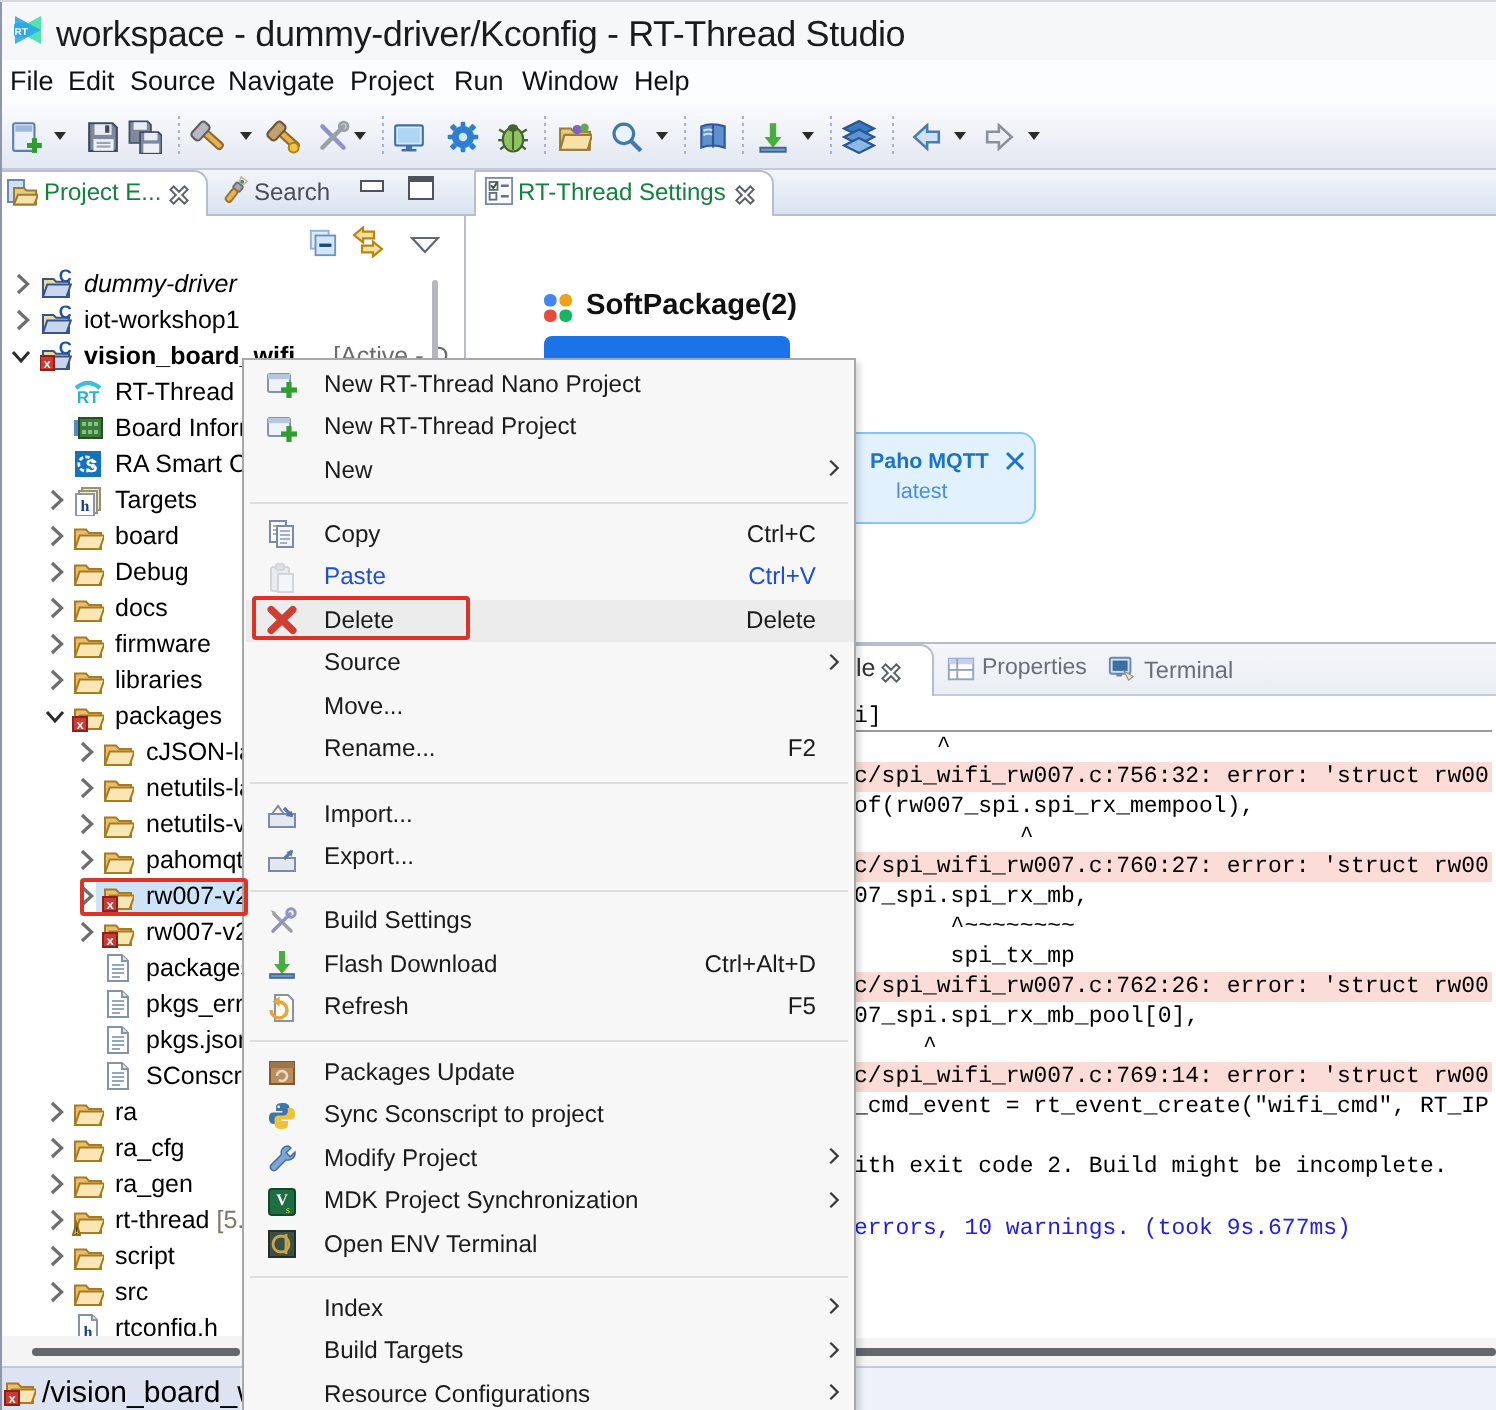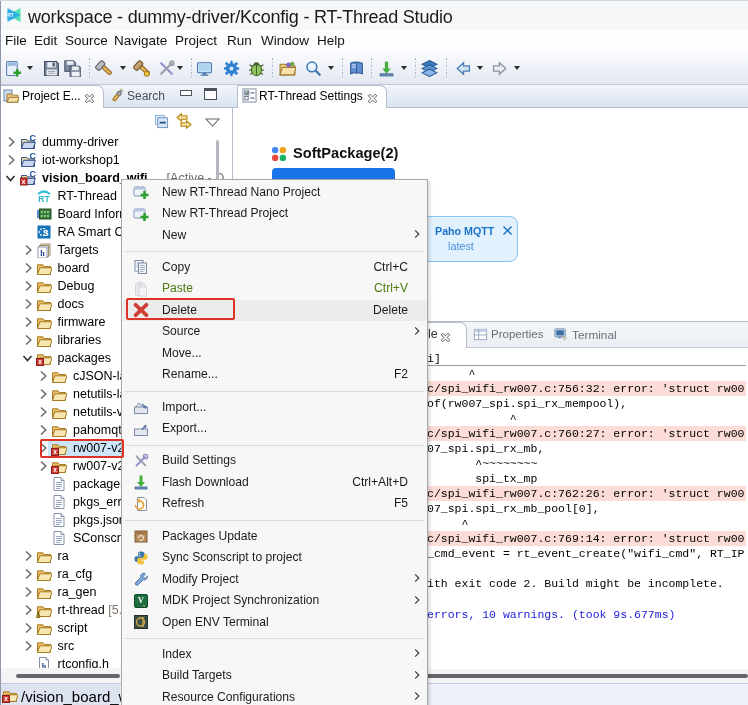--- a/index.html
+++ b/index.html
@@ -1,33 +1,33 @@
 <!DOCTYPE html>
 <html><head><meta charset="utf-8"><style>
 * { margin:0; padding:0; box-sizing:border-box; }
 html,body { width:748px; height:705px; overflow:hidden; }
 body { font-family:"Liberation Sans", sans-serif; position:relative; background:#fff; }
 .abs { position:absolute; }
 .tsep { position:absolute; top:58px; width:1px; height:21px; background:repeating-linear-gradient(to bottom,#a8b2c4 0 1.5px, transparent 1.5px 3.5px); }
 .darr { position:absolute; top:66px; width:0; height:0; border-left:3.5px solid transparent; border-right:3.5px solid transparent; border-top:4px solid #2b2b2b; }
 .tab-sel { position:absolute; background:#fff; border:1px solid #b6becd; border-bottom:none; border-radius:1px 7px 0 0; z-index:3; }
-.tabtxt { position:absolute; font-size:12px; color:#000000; z-index:4; }
+.tabtxt { position:absolute; font-size:12px; color:#15803d; z-index:4; }
 .graytxt { color:#4a4e55; }
 .closex { position:absolute; z-index:4; }
 .trow { position:absolute; left:0; width:230px; height:18px; font-size:12.5px; color:#000; }
 .lbl { position:absolute; top:2px; white-space:pre; }
 .cline { position:relative; width:512px; height:15.07px; font-family:"Liberation Mono", monospace; font-size:11.5px; line-height:15.07px; white-space:pre; padding-left:193px; color:#000; }
 .pink { background:#fbdcd6; }
 .cblue { color:#2121d9; }
 .mrow { position:absolute; left:1px; width:305px; height:21.5px; font-size:12.1px; color:#1b1b1b; }
 .mtxt { position:absolute; left:39px; top:3.2px; }
 .msc { position:absolute; right:20px; top:3.2px; }
 .sub { position:absolute; right:8px; top:4.5px; width:6px; height:10px; }
 .msep { position:absolute; left:3px; width:299px; height:1px; background:#dcdcdc; }
-.dis { color:#4d7c0f; }
+.dis { color:#1d4ed8; }
 .redbox { position:absolute; border:2px solid #dd3226; border-radius:2px; z-index:60; }
 
 </style></head><body>
 <div class="abs" style="left:0;top:0;width:1px;height:705px;background:#8e98a8;z-index:90"></div>
 <div class="abs" style="left:0;top:0;width:748px;height:1px;background:#d4d9e0;z-index:90"></div>
 <div class="abs" style="left:0;top:0;width:748px;height:30px;background:#f6f7f9;">
 <svg class="abs" style="left:6px;top:7px;" width="16" height="16" viewBox="0 0 16 16">
       <polygon points="14.5,1 14.5,15 1.5,8" fill="#55e0b0"></polygon>
       <polygon points="1.5,1 1.5,15 14.5,8" fill="#2ba8e8" opacity="0.9"></polygon>
       <rect x="1" y="4.5" width="7" height="7" rx="1.5" fill="#2ba8e8"></rect>
@@ -226,21 +226,21 @@
     </svg>
 <div class="trow" style="top:25px;">
 <svg class="abs" style="left:7px;top:3px" width="8" height="12" viewBox="0 0 8 12">
         <path d="M2 1.5 L6.8 6 L2 10.5" fill="none" stroke="#6e6e6e" stroke-width="1.6"></path>
       </svg>
 <svg class="abs" style="left:20px;top:1px;" width="16" height="16" viewBox="0 0 16 16">
         <path d="M1.5 5.5 h5.2 l1.4 1.4 H14.5 v7.6 H1.5 z" fill="#ead9a0" stroke="#39538c"></path>
         <path d="M1.5 14.5 L3.6 8.3 h11.8 L13.2 14.5 z" fill="#c8d6ef" stroke="#39538c"></path>
         <text x="9.4" y="7" font-size="9" font-weight="bold" fill="#2350a0" font-family="Liberation Sans">C</text>
       </svg>
-<div class="lbl" style="left:42px;">dummy-driver</div>
+<div class="lbl" style="left:42px;font-style:italic;">dummy-driver</div>
 </div>
 <div class="trow" style="top:43px;">
 <svg class="abs" style="left:7px;top:3px" width="8" height="12" viewBox="0 0 8 12">
         <path d="M2 1.5 L6.8 6 L2 10.5" fill="none" stroke="#6e6e6e" stroke-width="1.6"></path>
       </svg>
 <svg class="abs" style="left:20px;top:1px;" width="16" height="16" viewBox="0 0 16 16">
         <path d="M1.5 5.5 h5.2 l1.4 1.4 H14.5 v7.6 H1.5 z" fill="#ead9a0" stroke="#39538c"></path>
         <path d="M1.5 14.5 L3.6 8.3 h11.8 L13.2 14.5 z" fill="#c8d6ef" stroke="#39538c"></path>
         <text x="9.4" y="7" font-size="9" font-weight="bold" fill="#2350a0" font-family="Liberation Sans">C</text>
       </svg>

